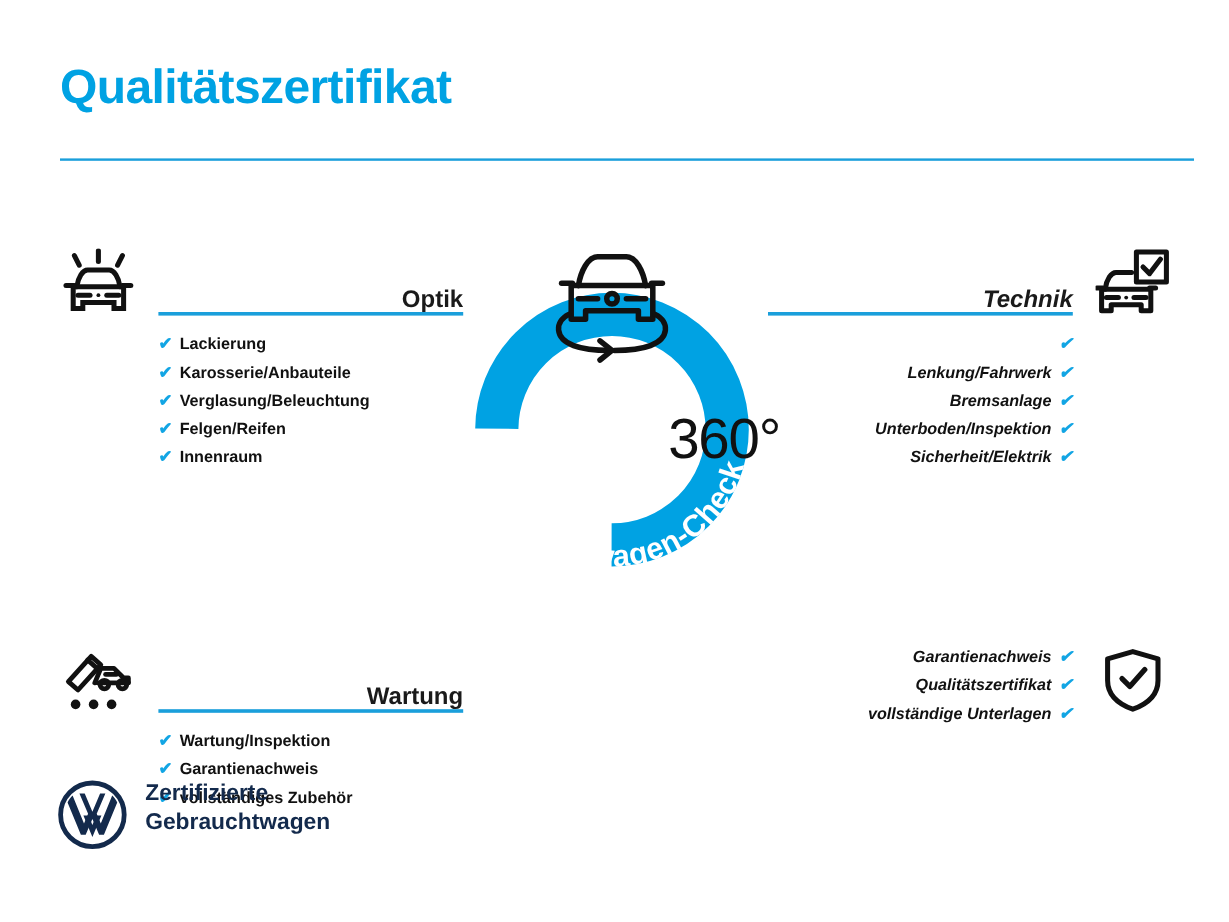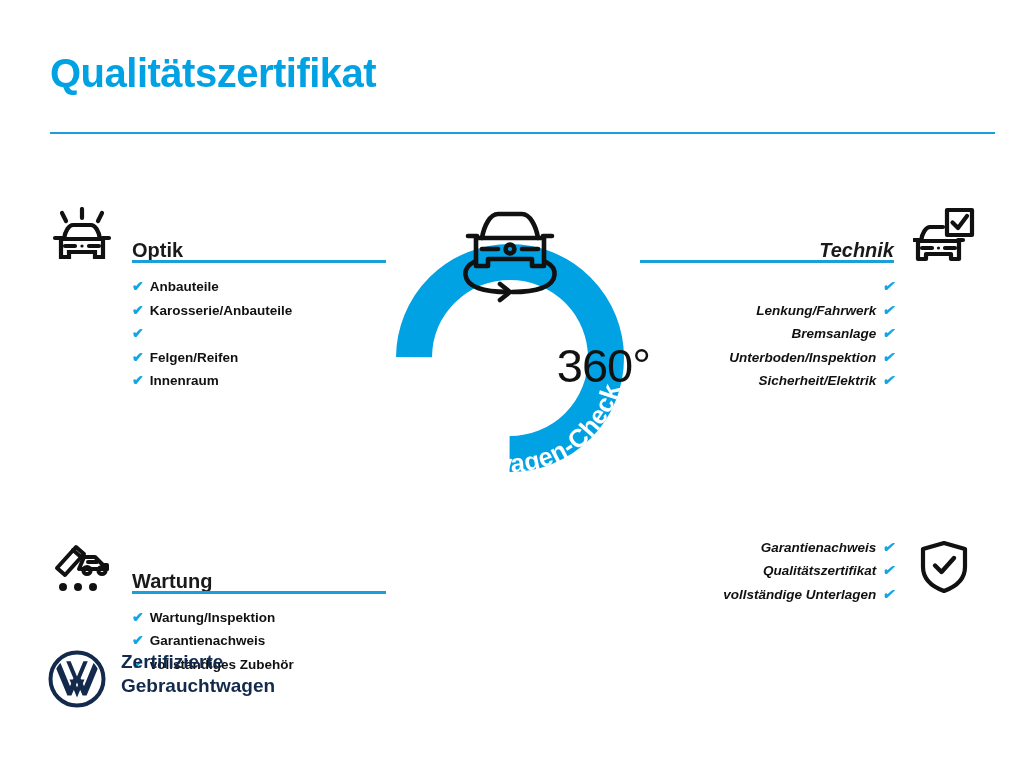--- a/index.html
+++ b/index.html
@@ -61,21 +61,21 @@
   }
   .col-left  .sec-icon { left: 0; }
   .col-right .sec-icon { right: 0; }
   .sec-icon svg { display: block; }
 
   
   .sec-head {
     position: relative;
     height: 56px;
   }
-  .col-left  .sec-head { margin-left: 86px; }
+  .col-left  .sec-head { margin-left: 86px; text-align: right; }
   .col-right .sec-head { margin-right: 86px; }
 
   .sec-title {
     font-size: 20px;
     font-weight: bold;
     color: #1a1a1a;
     line-height: 1.1;
     padding-top: 34px;
     white-space: nowrap;
   }
@@ -187,28 +187,29 @@
           <circle cx="31" cy="39" r="1.6" fill="#111" stroke="none"></circle>
         </svg>
       </div>
       <div class="sec-head">
         <div class="sec-title">Optik</div>
         <div class="sec-rule"></div>
       </div>
       <ul class="sec-list">
         <li>
           <span class="tick">✔</span>
-          <span>Anbauteile</span>
+          <span>Lackierung</span>
         </li>
         <li>
           <span class="tick">✔</span>
           <span>Karosserie/Anbauteile</span>
         </li>
         <li>
           <span class="tick">✔</span>
+          <span>Verglasung/Beleuchtung</span>
         </li>
         <li>
           <span class="tick">✔</span>
           <span>Felgen/Reifen</span>
         </li>
         <li>
           <span class="tick">✔</span>
           <span>Innenraum</span>
         </li>
       </ul>

